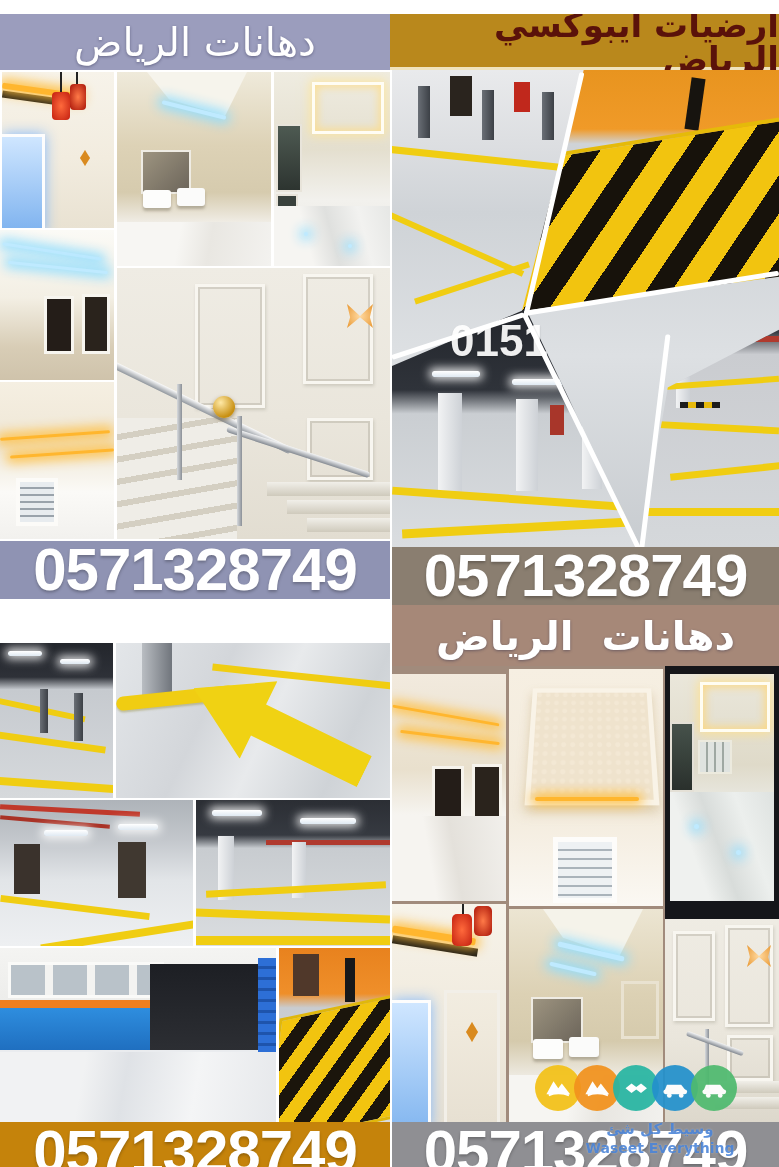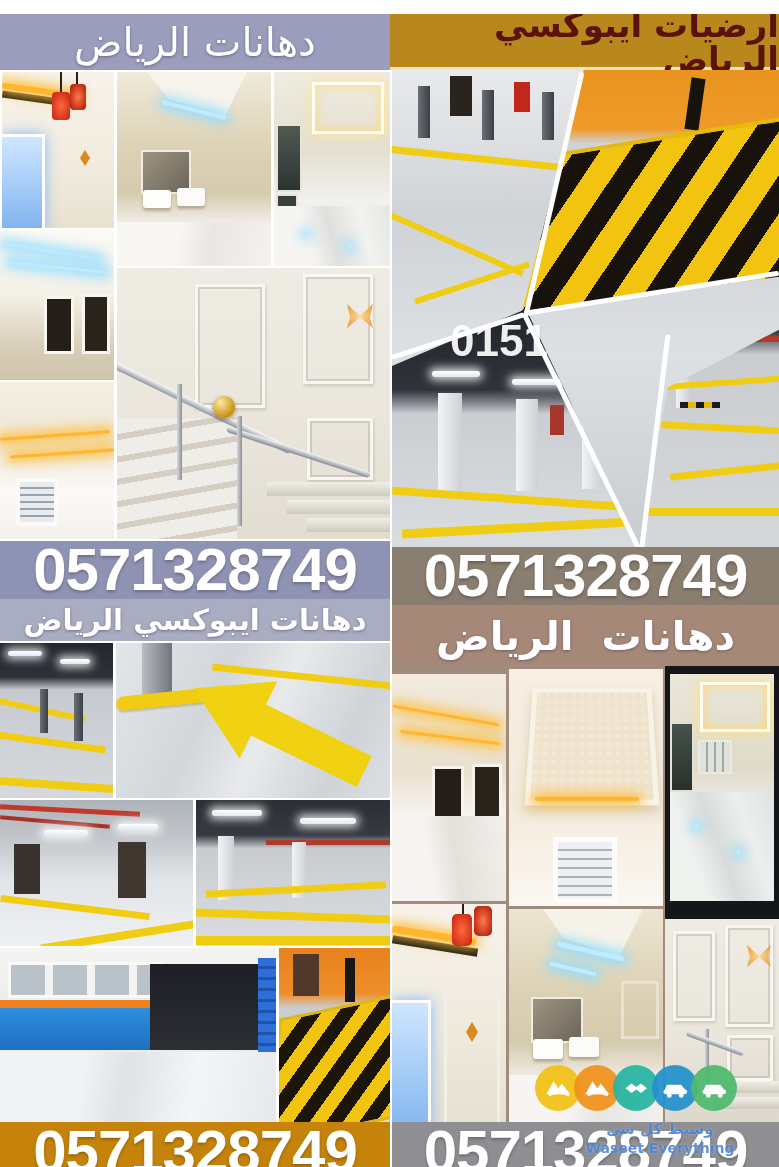--- a/index.html
+++ b/index.html
@@ -95,23 +95,20 @@
     <div class="abs" style="left:-6px;top:92px;width:200px;height:7px;background:linear-gradient(#fafafa,#8f959c);transform:rotate(26deg);transform-origin:left center;border-radius:3px;"></div>
     <div class="abs" style="left:110px;top:158px;width:150px;height:6px;background:linear-gradient(#f2f3f4,#848a92);transform:rotate(18deg);transform-origin:left center;border-radius:3px;"></div>
     <div class="abs" style="left:60px;top:116px;width:5px;height:96px;background:linear-gradient(90deg,#d7dadd,#8b9097);"></div>
     <div class="abs" style="left:120px;top:148px;width:5px;height:110px;background:linear-gradient(90deg,#d7dadd,#8b9097);"></div>
     <div class="abs" style="left:96px;top:128px;width:22px;height:22px;border-radius:50%;background:radial-gradient(circle at 35% 30%,#ffe9a6,#c89012 70%);box-shadow:0 2px 4px rgba(90,60,0,.5);"></div>
   </div>
 
   <div class="band" style="left:0;top:527px;width:390px;height:58px;background:#8f93b3;">
     <div class="phone" style="font-size:60px;">0571328749</div>
   </div>
-  <div class="band" style="left:0;top:585px;width:390px;height:42px;background:#a9adc2;">
-    <div class="artext" style="font-size:29px;font-weight:bold;">دهانات ايبوكسي الرياض</div>
-  </div>
 
   <div class="photo" style="left:0;top:629px;width:113px;height:155px;background:linear-gradient(180deg,#23262c 0%,#2e3138 22%,#c6cacf 30%,#d6d9dc 100%);">
     <div class="tube" style="left:8px;top:8px;width:34px;height:5px;"></div>
     <div class="tube" style="left:60px;top:16px;width:30px;height:5px;"></div>
     <div class="yline" style="left:-4px;top:64px;width:90px;height:6px;transform:rotate(12deg);"></div>
     <div class="yline" style="left:-4px;top:96px;width:110px;height:7px;transform:rotate(8deg);"></div>
     <div class="yline" style="left:-4px;top:138px;width:120px;height:8px;transform:rotate(4deg);"></div>
     <div class="pillard" style="left:40px;top:46px;width:8px;height:44px;"></div>
     <div class="pillard" style="left:74px;top:50px;width:9px;height:48px;"></div>
   </div>

